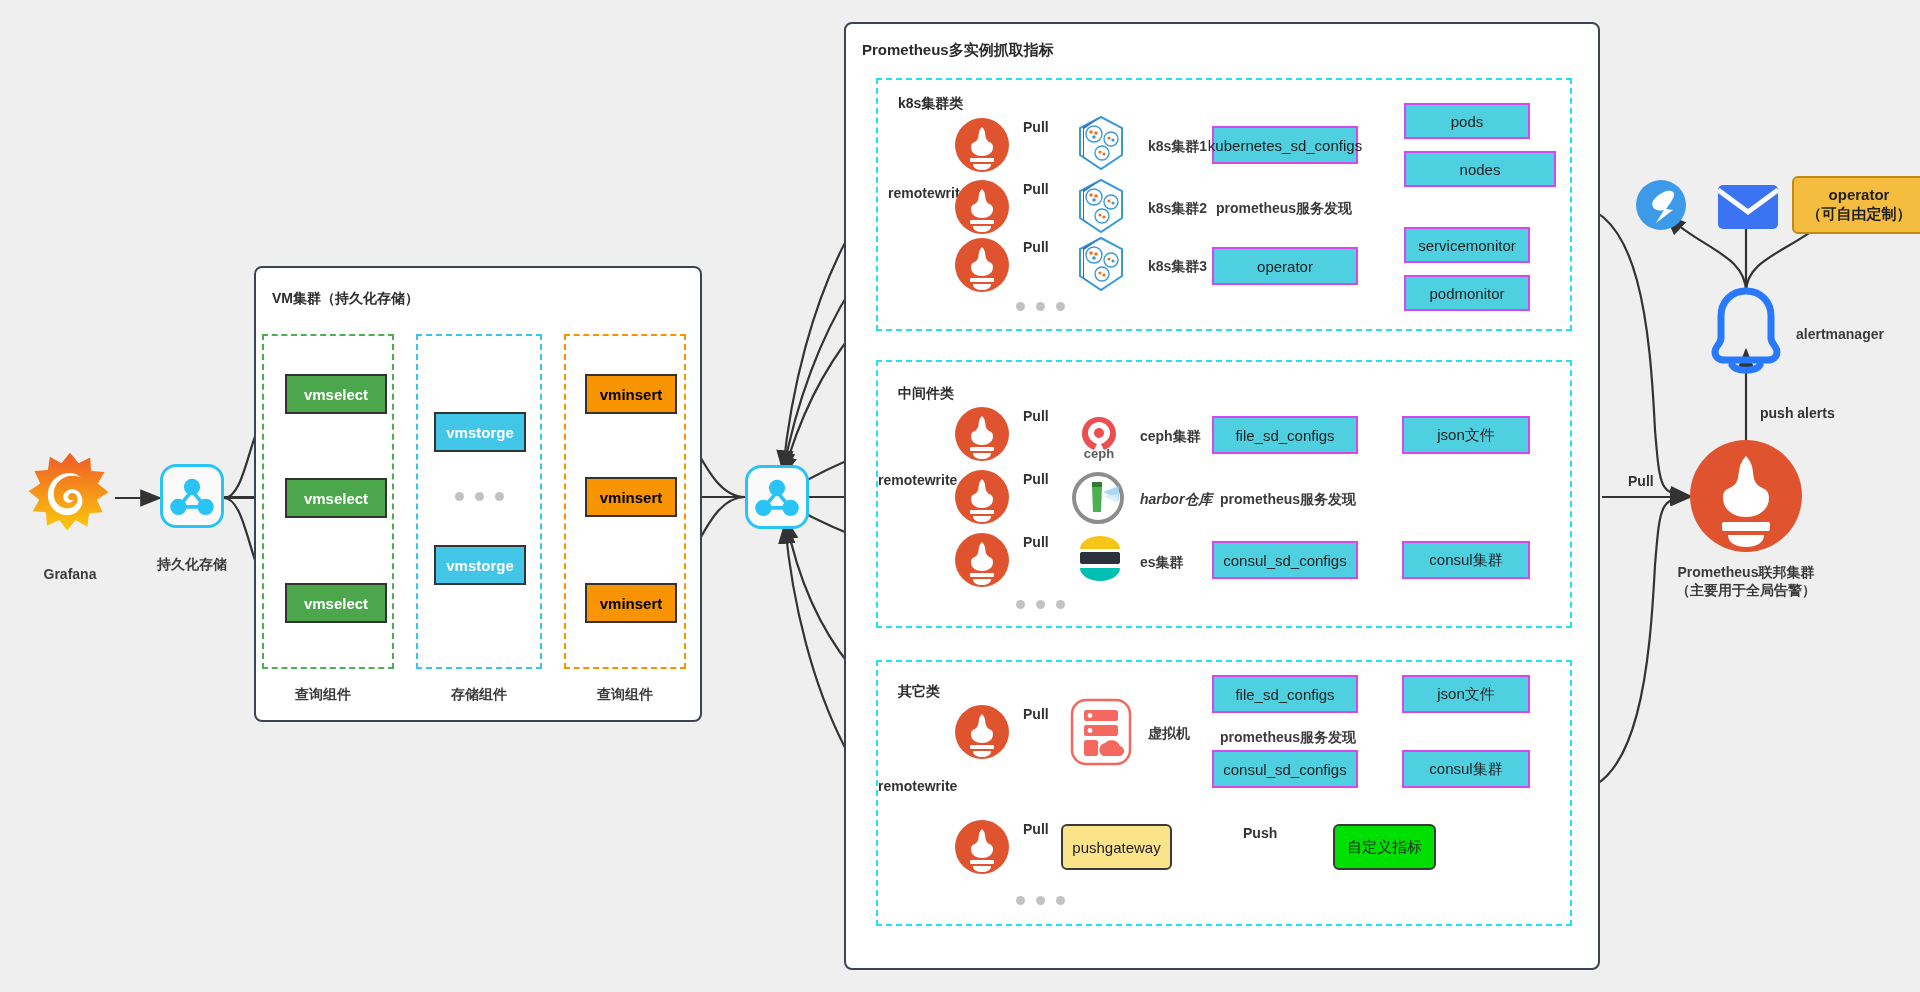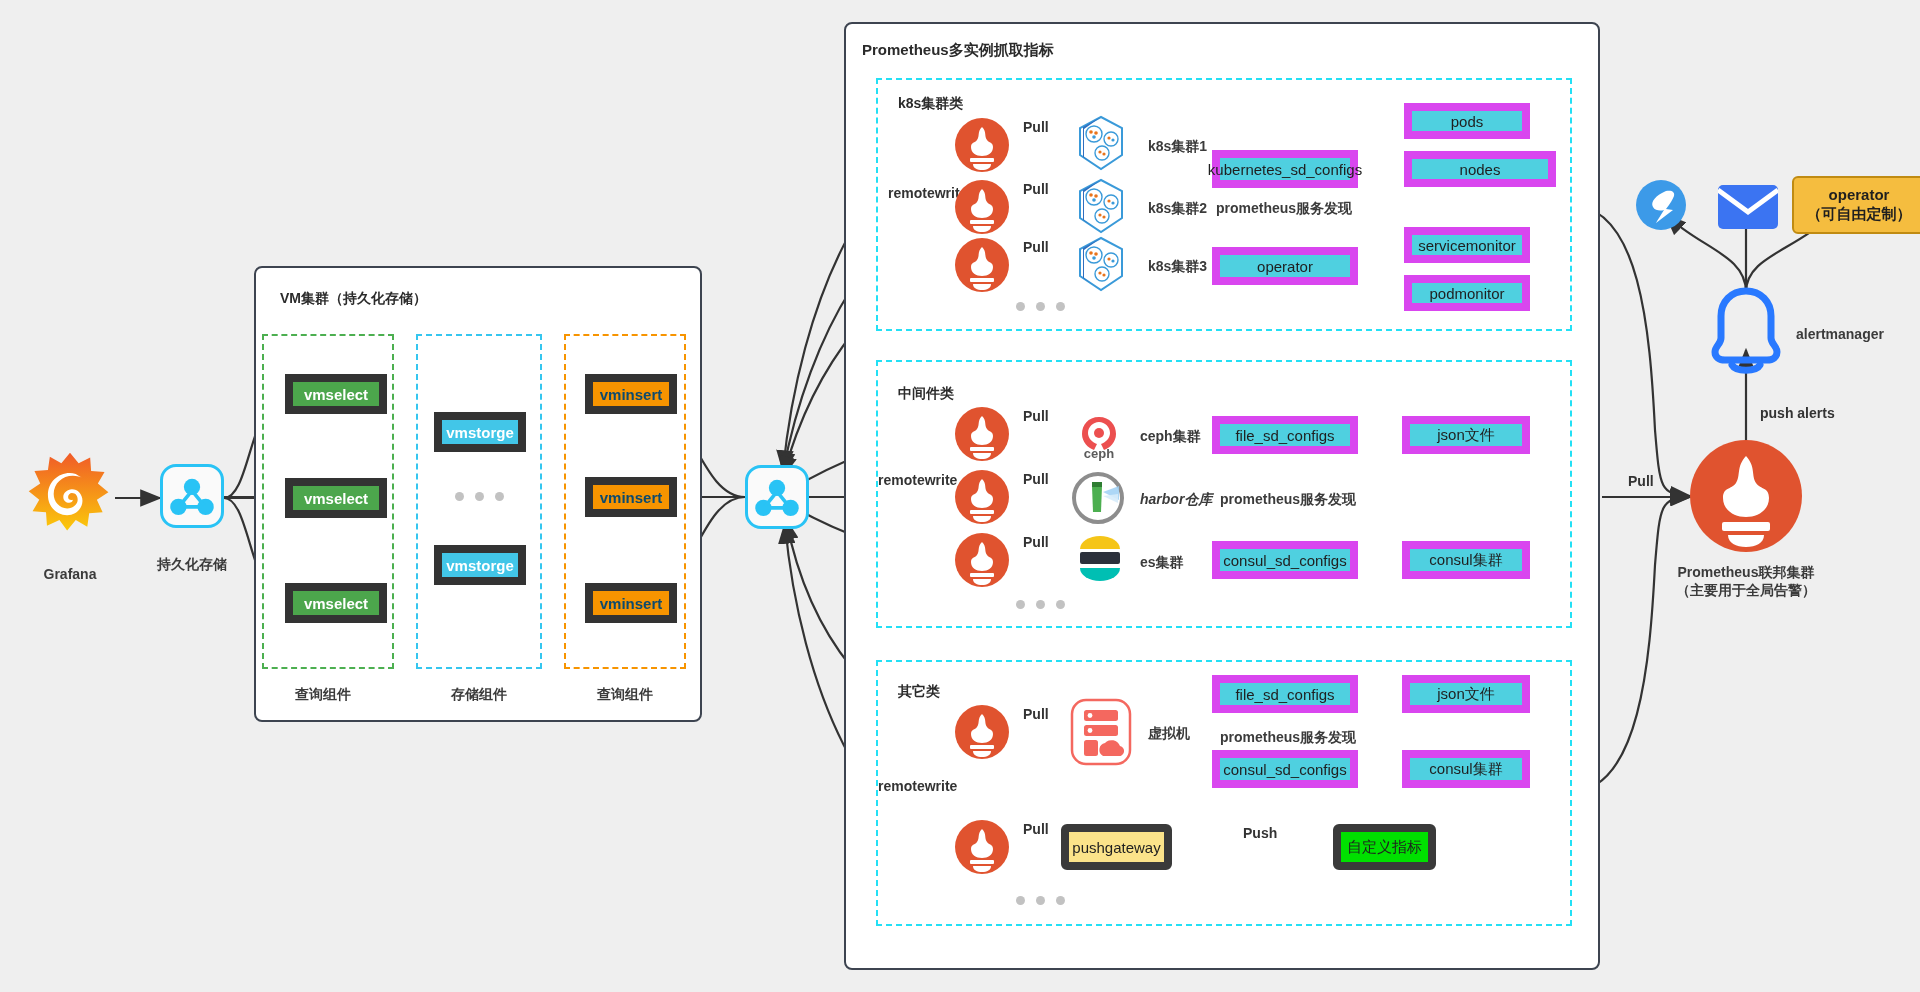--- a/index.html
+++ b/index.html
@@ -25,26 +25,26 @@
   }
   .secttl{
     position:absolute;font-size:14px;font-weight:bold;color:#2b2b2b;white-space:nowrap;
   }
 
   
   .box{
     position:absolute;box-sizing:border-box;
     display:flex;align-items:center;justify-content:center;
     font-size:15px;color:#1f1f1f;
-    border:8px solid #d946ef;
+    border:2px solid #d946ef;
     white-space:nowrap;
   }
   .box.cyan{background:#4fd0e0;}
   .box.green{background:#4ca64c;color:#fff;font-weight:bold;font-size:15px;border-color:#333;}
-  .box.orange{background:#f79400;color:#0c4a6e;font-weight:bold;border-color:#333;}
+  .box.orange{background:#f79400;color:#000000;font-weight:bold;border-color:#333;}
   .box.bluish{background:#42c6e8;color:#fff;font-weight:bold;border-color:#333;}
   .box.yellow{background:#fbe38a;border-radius:6px;border-color:#3a3a3a;}
   .box.vivid-green{background:#00e000;border-radius:6px;border-color:#3a3a3a;}
   .box.webhook{
     background:#f5bd3f;border:2px solid #c08b12;border-radius:6px;
     font-weight:bold;font-size:15px;flex-direction:column;line-height:1.25;color:#1f1f1f;
   }
 
   
   .panel{
@@ -197,21 +197,21 @@
     <svg viewBox="0 0 64 64">
       <circle cx="32" cy="22" r="9" fill="#29c3f5"></circle>
       <circle cx="17" cy="44" r="9" fill="#29c3f5"></circle>
       <circle cx="47" cy="44" r="9" fill="#29c3f5"></circle>
       <path d="M32 26 L19 42 M32 26 L45 42 M20 44 L44 44" stroke="#29c3f5" stroke-width="4" fill="none"></path>
     </svg>
   </div>
   <div class="cap" style="left:140px;top:555px;width:104px;">持久化存储</div>
 
   <div class="panel" style="left:254px;top:266px;width:448px;height:456px;"></div>
-  <div class="secttl" style="left:280px;top:290px;">VM集群（持久化存储）</div>
+  <div class="secttl" style="left:272px;top:290px;">VM集群（持久化存储）</div>
 
   <div class="dashdot dd-green" style="left:262px;top:334px;width:132px;height:335px;"></div>
   <div class="dashdot dd-cyan" style="left:416px;top:334px;width:126px;height:335px;"></div>
   <div class="dashdot dd-orange" style="left:564px;top:334px;width:122px;height:335px;"></div>
 
   <div class="box green" style="left:285px;top:374px;width:102px;height:40px;">vmselect</div>
   <div class="box green" style="left:285px;top:478px;width:102px;height:40px;">vmselect</div>
   <div class="box green" style="left:285px;top:583px;width:102px;height:40px;">vmselect</div>
 
   <div class="box bluish" style="left:434px;top:412px;width:92px;height:40px;">vmstorge</div>
@@ -329,21 +329,21 @@
     </svg>
   </div>
   <div class="cap" style="left:1148px;top:257px;">k8s集群3</div>
 
   <div class="dots" style="left:1016px;top:302px;">
       <i></i>
       <i></i>
       <i></i>
     </div>
 
-  <div class="box cyan" style="left:1212px;top:126px;width:146px;height:38px;margin-top:24px;">kubernetes_sd_configs</div>
+  <div class="box cyan" style="left:1212px;top:126px;width:146px;height:38px;">kubernetes_sd_configs</div>
   <div class="box cyan" style="left:1404px;top:103px;width:126px;height:36px;">pods</div>
   <div class="box cyan" style="left:1404px;top:151px;width:152px;height:36px;">nodes</div>
 
   <div class="cap" style="left:1216px;top:199px;">prometheus服务发现</div>
 
   <div class="box cyan" style="left:1212px;top:247px;width:146px;height:38px;">operator</div>
   <div class="box cyan" style="left:1404px;top:227px;width:126px;height:36px;">servicemonitor</div>
   <div class="box cyan" style="left:1404px;top:275px;width:126px;height:36px;">podmonitor</div>
 
   <div class="dashbox dash-cyan" style="left:876px;top:360px;width:696px;height:268px;"></div>

